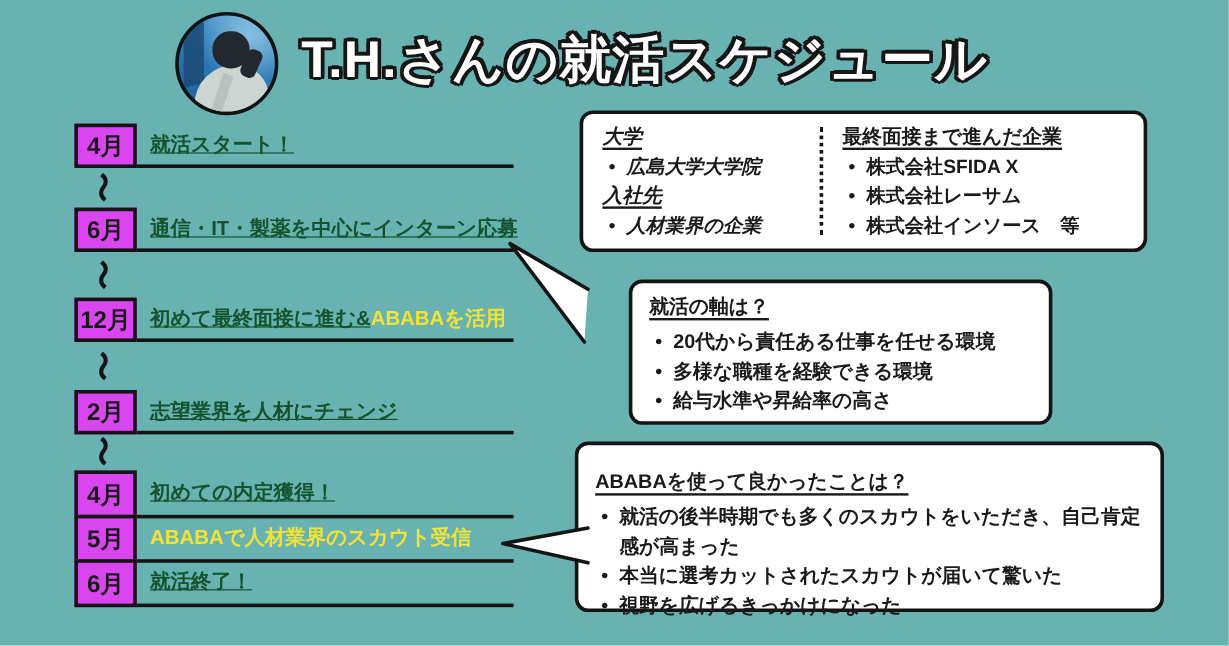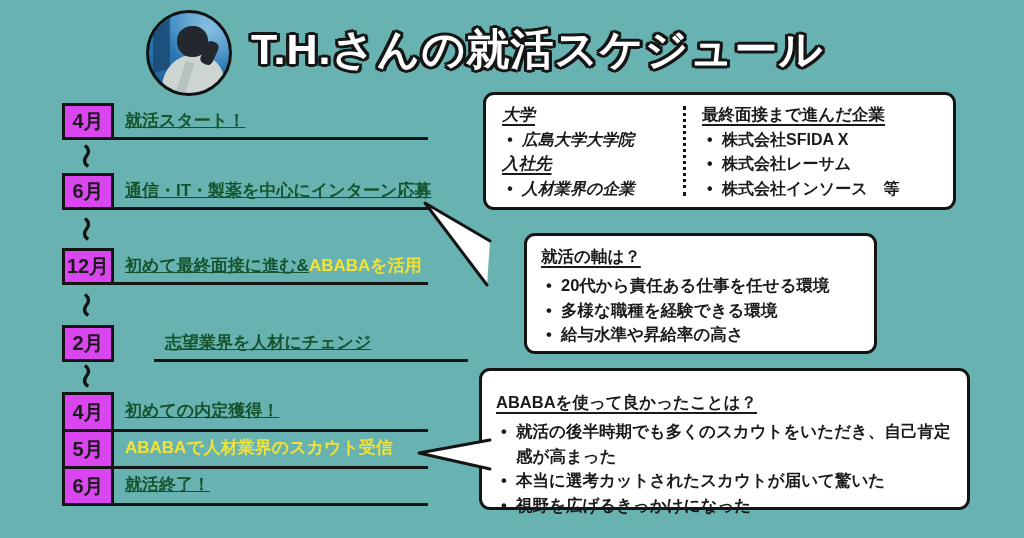--- a/index.html
+++ b/index.html
@@ -114,21 +114,21 @@
           <span class="c-ink">通信・IT・製薬を中心にインターン応募</span>
         </div>
       </div>
       <div class="trow" style="top: 248px; height: 37px;">
         <div class="mbox">12月</div>
         <div class="tlabel">
           <span class="c-ink">初めて最終面接に進む&amp;</span>
           <span class="c-yellow">ABABAを活用</span>
         </div>
       </div>
-      <div class="trow" style="top: 325px; height: 37px; gap: 40px;">
+      <div class="trow" style="top: 325px; height: 37px;">
         <div class="mbox">2月</div>
         <div class="tlabel">
           <span class="c-ink">志望業界を人材にチェンジ</span>
         </div>
       </div>
       <div class="trow" style="top: 392px; height: 40px;">
         <div class="mbox">4月</div>
         <div class="tlabel">
           <span class="c-ink">初めての内定獲得！</span>
         </div>

